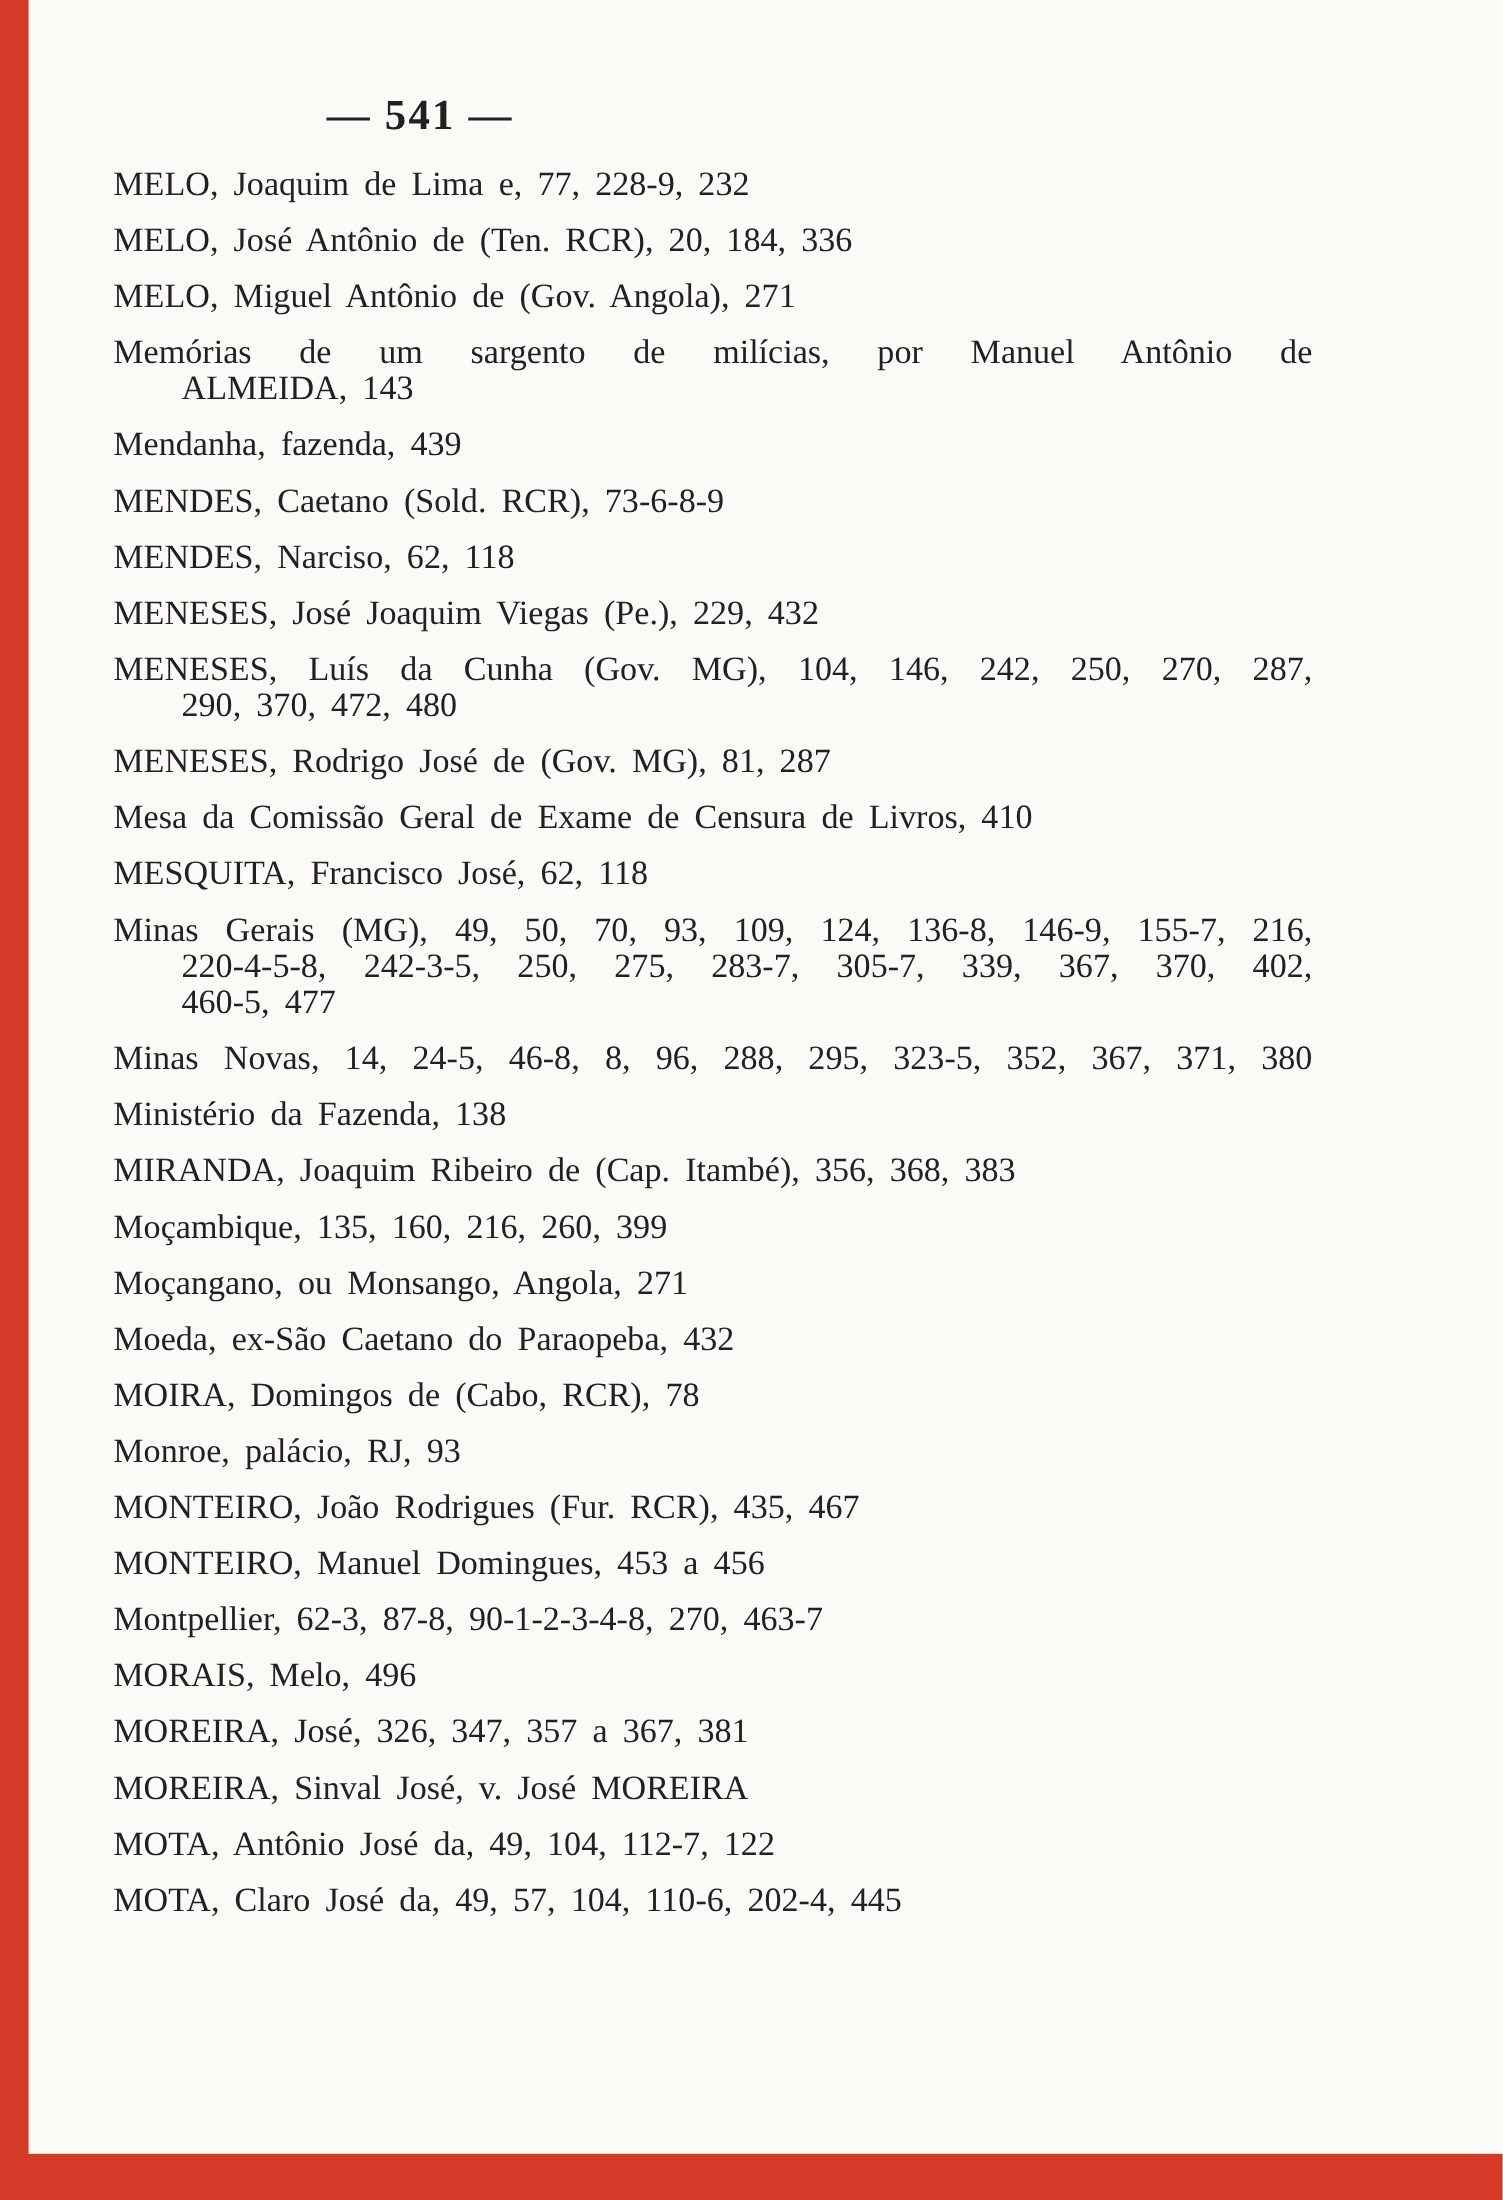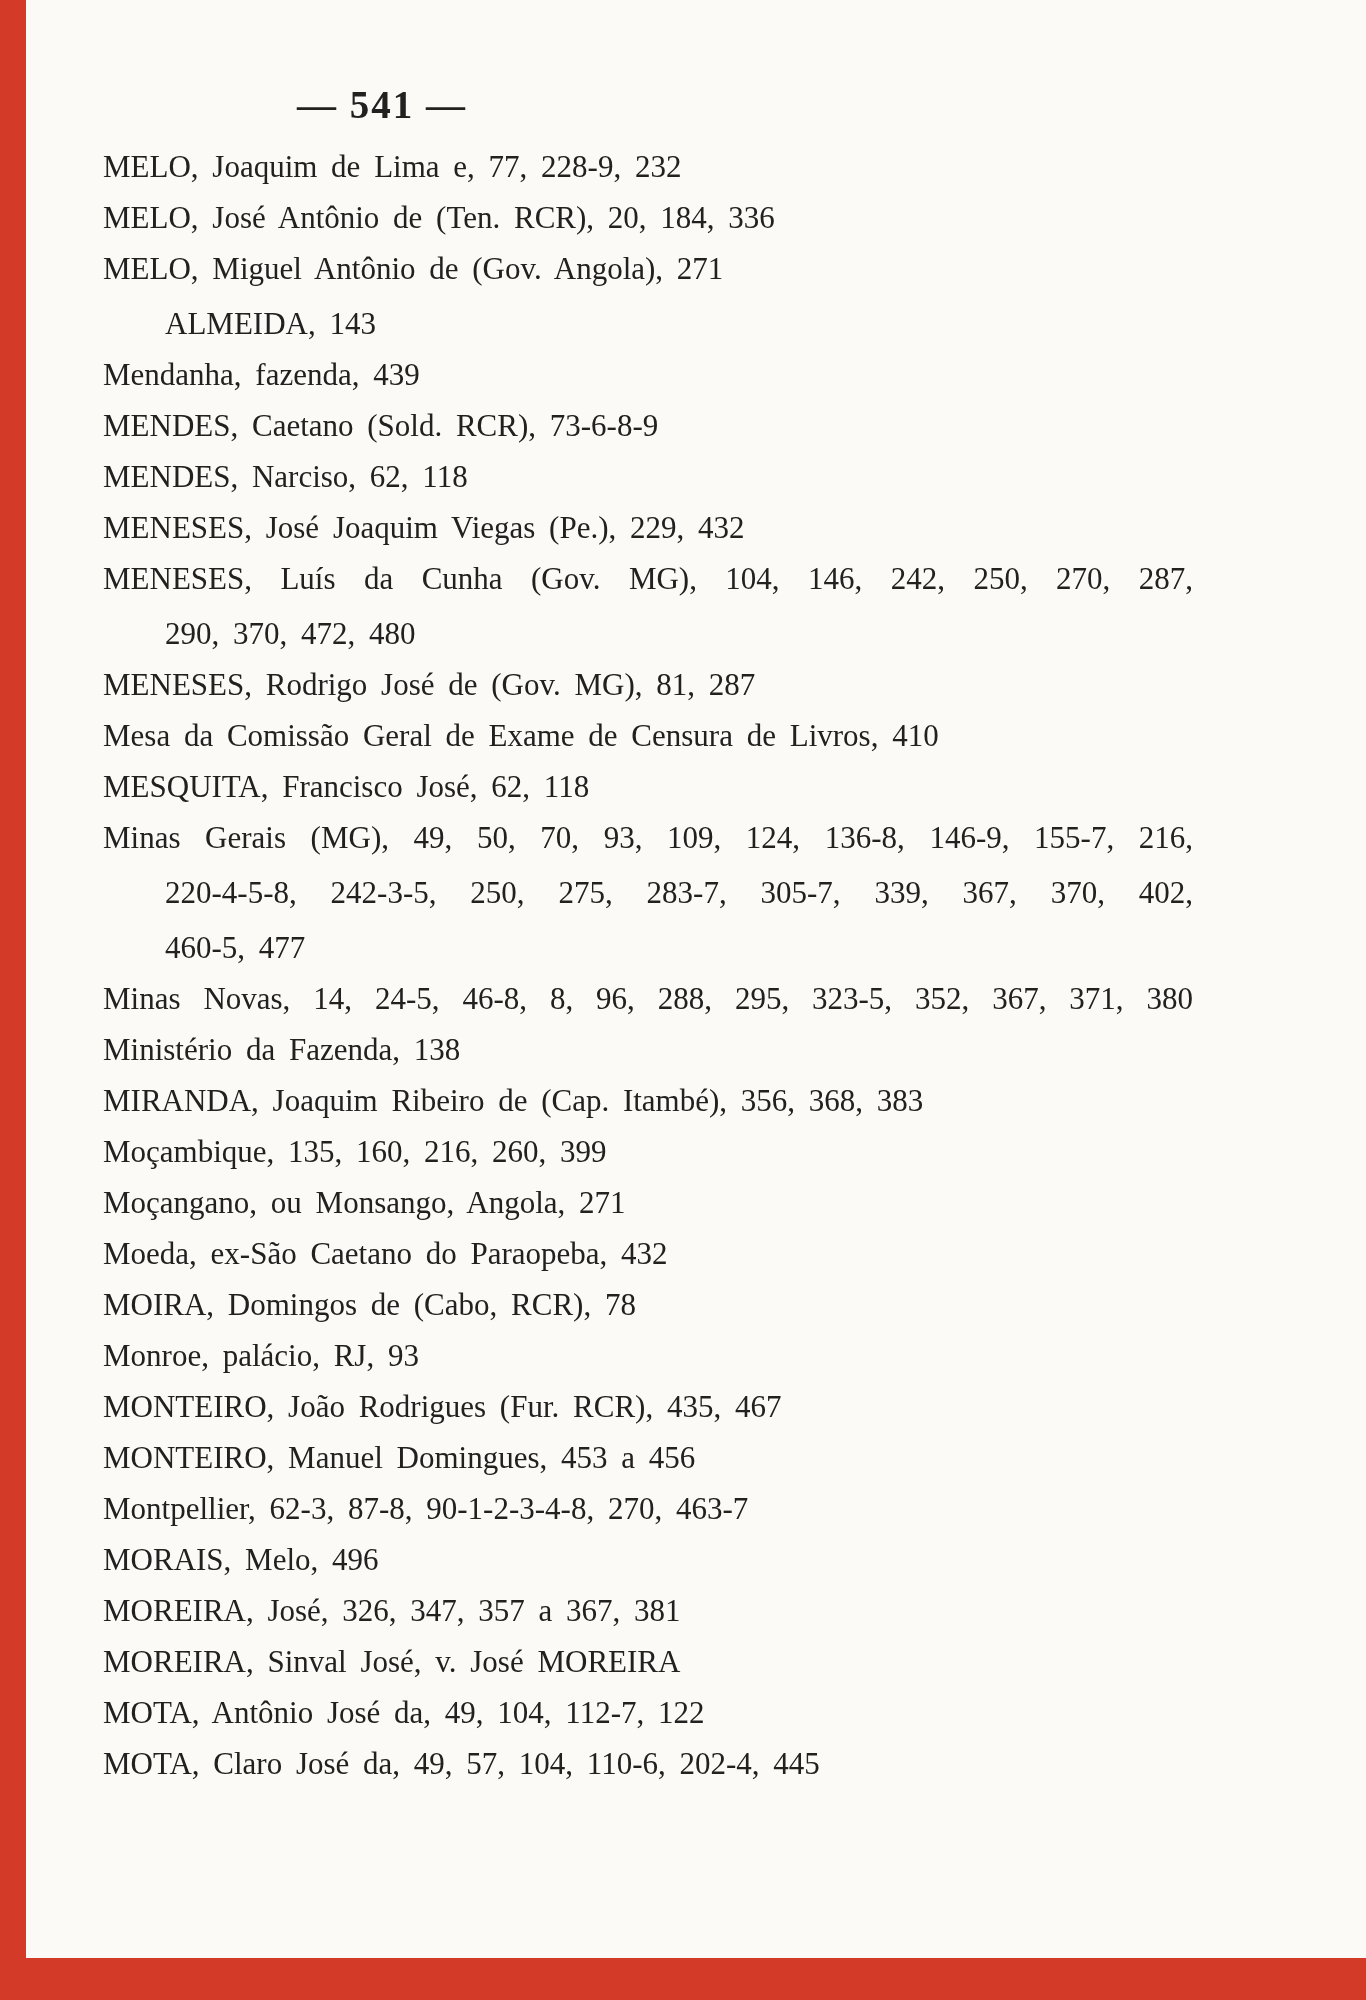--- a/index.html
+++ b/index.html
@@ -21,39 +21,40 @@
   .page-number{
     position:absolute;top:82px;left:382px;transform:translateX(-50%);
     font-size:39px;font-weight:bold;letter-spacing:2px;white-space:nowrap;
   }
   .index-list{
     position:absolute;left:103px;top:150px;width:1090px;
     font-size:31px;word-spacing:6px;
   }
   .entry{margin-bottom:18px;}
   .line{line-height:33px;min-height:33px;}
-  .cont{margin-top:22px;padding-left:62px;}
+  .cont{margin-top:0;padding-left:62px;}
   .stretch{text-align:justify;text-align-last:justify;}
 </style>
 </head>
 <body style="background: rgb(251, 250, 247); color: rgb(35, 33, 32);">
 
 <div class="scan-page">
   <div class="page-number">— 541 —</div>
   <div class="index-list">
       <div class="entry">
         <div class="line">MELO, Joaquim de Lima e, 77, 228-9, 232</div>
       </div>
       <div class="entry">
         <div class="line">MELO, José Antônio de (Ten. RCR), 20, 184, 336</div>
       </div>
       <div class="entry">
         <div class="line">MELO, Miguel Antônio de (Gov. Angola), 271</div>
       </div>
       <div class="entry">
+        <div class="line stretch">Memórias de um sargento de milícias, por Manuel Antônio de</div>
         <div class="line cont">ALMEIDA, 143</div>
       </div>
       <div class="entry">
         <div class="line">Mendanha, fazenda, 439</div>
       </div>
       <div class="entry">
         <div class="line">MENDES, Caetano (Sold. RCR), 73-6-8-9</div>
       </div>
       <div class="entry">
         <div class="line">MENDES, Narciso, 62, 118</div>

